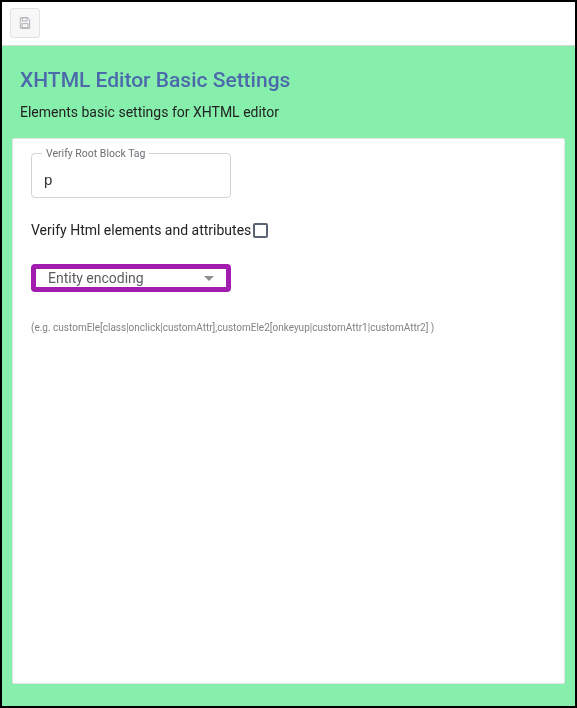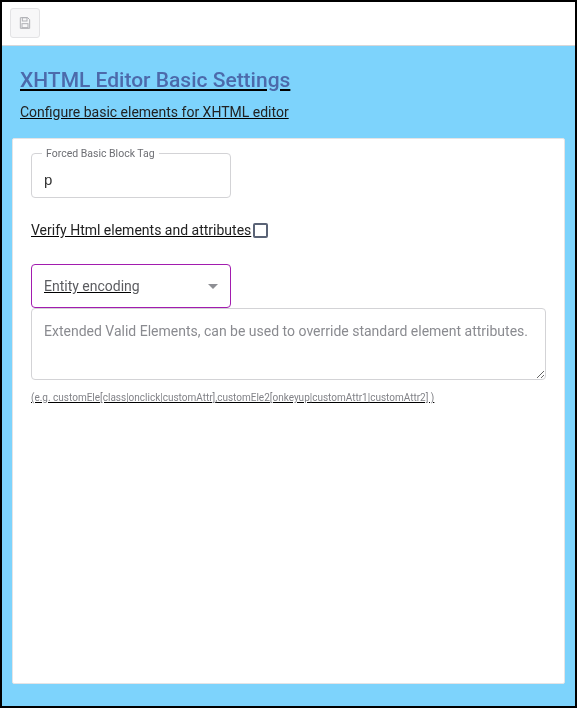--- a/index.html
+++ b/index.html
@@ -7,23 +7,22 @@
     font-family: -apple-system, BlinkMacSystemFont, "Segoe UI", Roboto, Arial, sans-serif;
     background: #fff;
     width: 577px;
     height: 708px;
     overflow: hidden;
   }
   .outer {
     border: 2px solid #000;
     width: 577px;
     height: 708px;
-    background: #7dd3fc;
+    background: #86efac;
     position: relative;
-    text-decoration: underline;
   }
   .toolbar {
     background: #fff;
     border-bottom: 1px solid #d7d7d9;
     padding: 6px 8px;
     height: 44px;
   }
   .tool-btn {
     width: 30px;
     height: 30px;
@@ -91,28 +90,29 @@
   }
   .cbox {
     width: 15px;
     height: 15px;
     border: 2px solid #5a6376;
     display: inline-block;
     border-radius: 2px;
     cursor: pointer;
   }
   .select-wrap {
-    border: 1px solid #a21caf;
+    border: 5px solid #a21caf;
     border-radius: 4px;
     width: 200px;
-    height: 44px;
+    height: 28px;
     display: flex;
     align-items: center;
     justify-content: space-between;
     padding: 0 12px;
+    margin-bottom: 30px;
     cursor: pointer;
   }
   .select-text { color: #5b5c60; font-size: 14px; }
   .caret-down {
     width: 0; height: 0;
     border-left: 5px solid transparent;
     border-right: 5px solid transparent;
     border-top: 5px solid #8e8f94;
   }
   .ta-wrap { margin-bottom: 8px; }
@@ -146,41 +146,38 @@
       <svg viewBox="0 0 24 24">
         <path d="M5 4 h11 l3 3 v13 a0 0 0 0 1 0 0 h-14 a0 0 0 0 1 0 0 z"></path>
         <rect x="8" y="4" width="7" height="5"></rect>
         <rect x="7.5" y="13" width="9" height="6"></rect>
       </svg>
     </div>
   </div>
 
   <div class="header-area">
     <h1 class="page-title">XHTML Editor Basic Settings</h1>
-    <div class="page-subtitle">Configure basic elements for XHTML editor</div>
+    <div class="page-subtitle">Elements basic settings for XHTML editor</div>
   </div>
 
   <div class="card">
 
     <div class="float-field">
-      <span class="float-label">Forced Basic Block Tag</span>
+      <span class="float-label">Verify Root Block Tag</span>
       <input class="float-input" type="text" value="p" style="">
     </div>
 
     <div class="check-row">
       <span>Verify Html elements and attributes</span>
       <span class="cbox"></span>
     </div>
 
     <div class="select-wrap">
       <span class="select-text">Entity encoding</span>
       <span class="caret-down"></span>
     </div>
 
-    <div class="ta-wrap">
-      <textarea class="ta" placeholder="Extended Valid Elements, can be used to override standard element attributes." style=""></textarea>
-    </div>
     <div class="hint">(e.g. customEle[class|onclick|customAttr],customEle2[onkeyup|customAttr1|customAttr2] )</div>
 
 
   </div>
 
 </div>
 
 </body></html>

